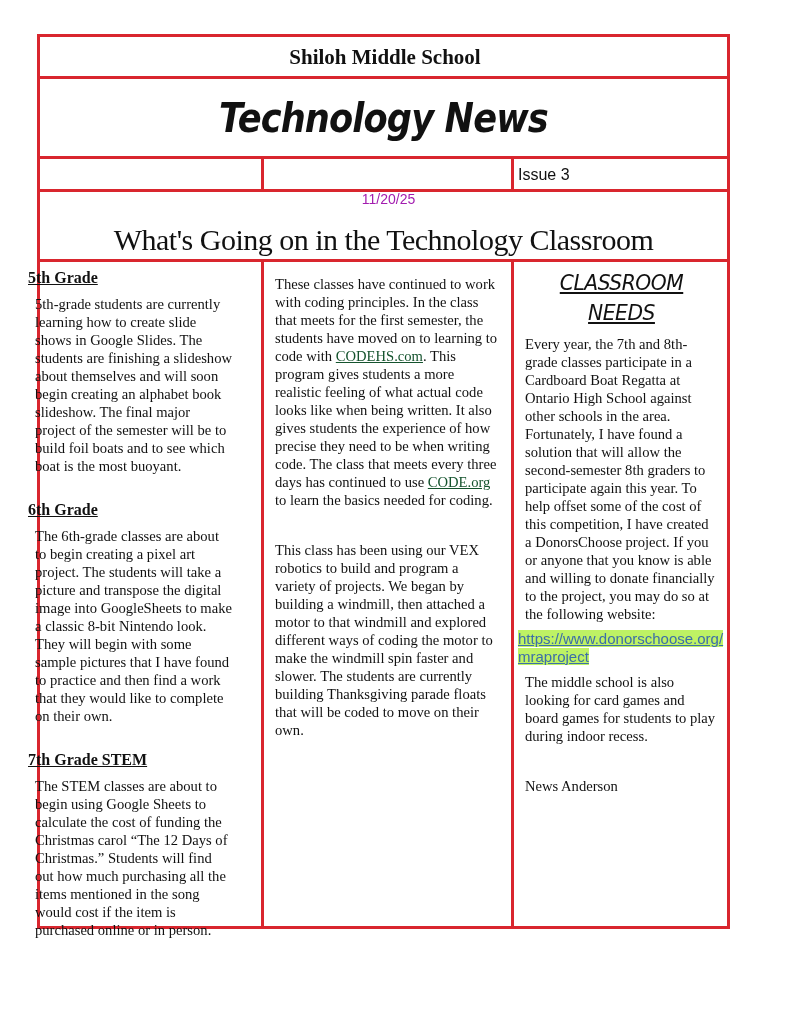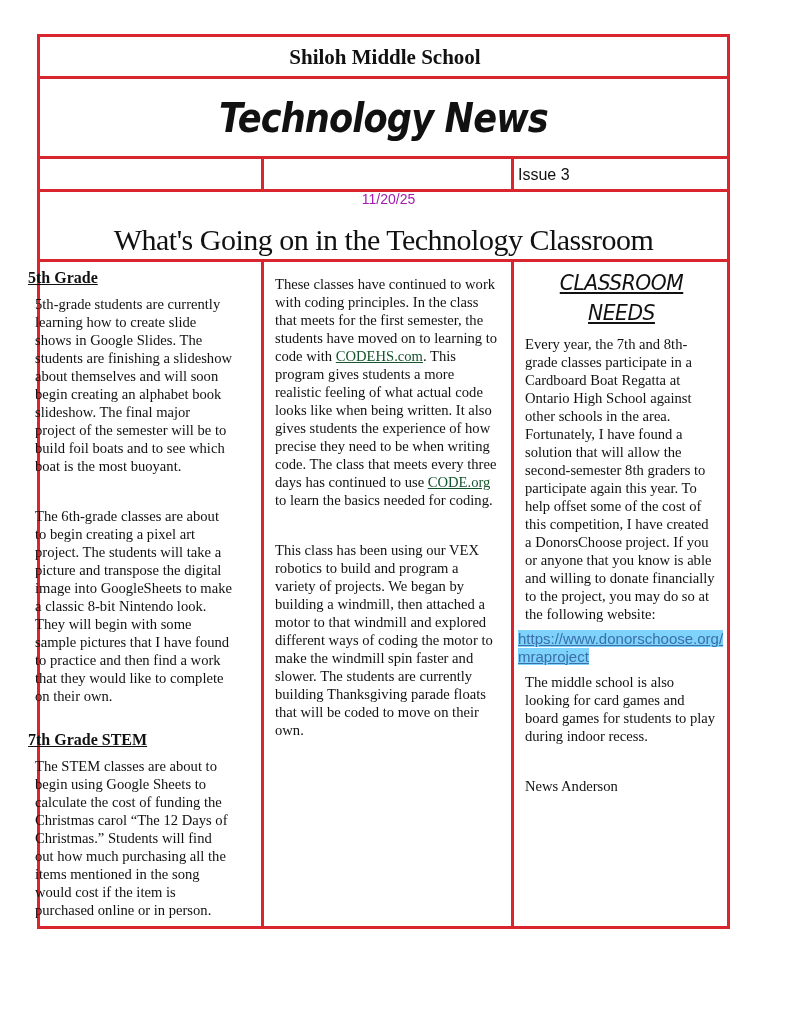--- a/index.html
+++ b/index.html
@@ -129,21 +129,21 @@
     .gap { height: 18px; }
     a.link {
       color: #14532d;
       text-decoration: underline;
     }
     .url {
       font-family: "Liberation Sans", sans-serif;
       font-size: 15px;
       color: #3c6ea8;
       text-decoration: underline;
-      background: #7dd3fc;
+      background: #bef264;
       word-break: break-all;
       display: inline;
     }
     .needs-title {
       font-family: "DejaVu Sans", sans-serif;
       font-style: italic;
       font-size: 22px;
       line-height: 30px;
       text-align: center;
       text-decoration: underline;
@@ -173,20 +173,21 @@
 <div class="issue">Issue 3</div>
 <div class="headline">What's Going on in the Technology Classroom</div>
 
 <div class="col col1">
   <div>
     <div class="sec-head">5th Grade</div>
     <p class="sec-body">5th-grade students are currently learning how to create slide shows in Google Slides. The students are finishing a slideshow about themselves and will soon begin creating an alphabet book slideshow. The final major project of the semester will be to build foil boats and to see which boat is the most buoyant.</p>
   </div>
   <div class="gap"></div>
   <div>
+    <div class="sec-head">6th Grade</div>
     <p class="sec-body">The 6th-grade classes are about to begin creating a pixel art project. The students will take a picture and transpose the digital image into GoogleSheets to make a classic 8-bit Nintendo look. They will begin with some sample pictures that I have found to practice and then find a work that they would like to complete on their own.</p>
   </div>
   <div class="gap"></div>
   <div>
     <div class="sec-head">7th Grade STEM</div>
     <p class="sec-body">The STEM classes are about to begin using Google Sheets to calculate the cost of funding the Christmas carol “The 12 Days of Christmas.” Students will find out how much purchasing all the items mentioned in the song would cost if the item is purchased online or in person.</p>
   </div>
 </div>
 
 <div class="col col2">

